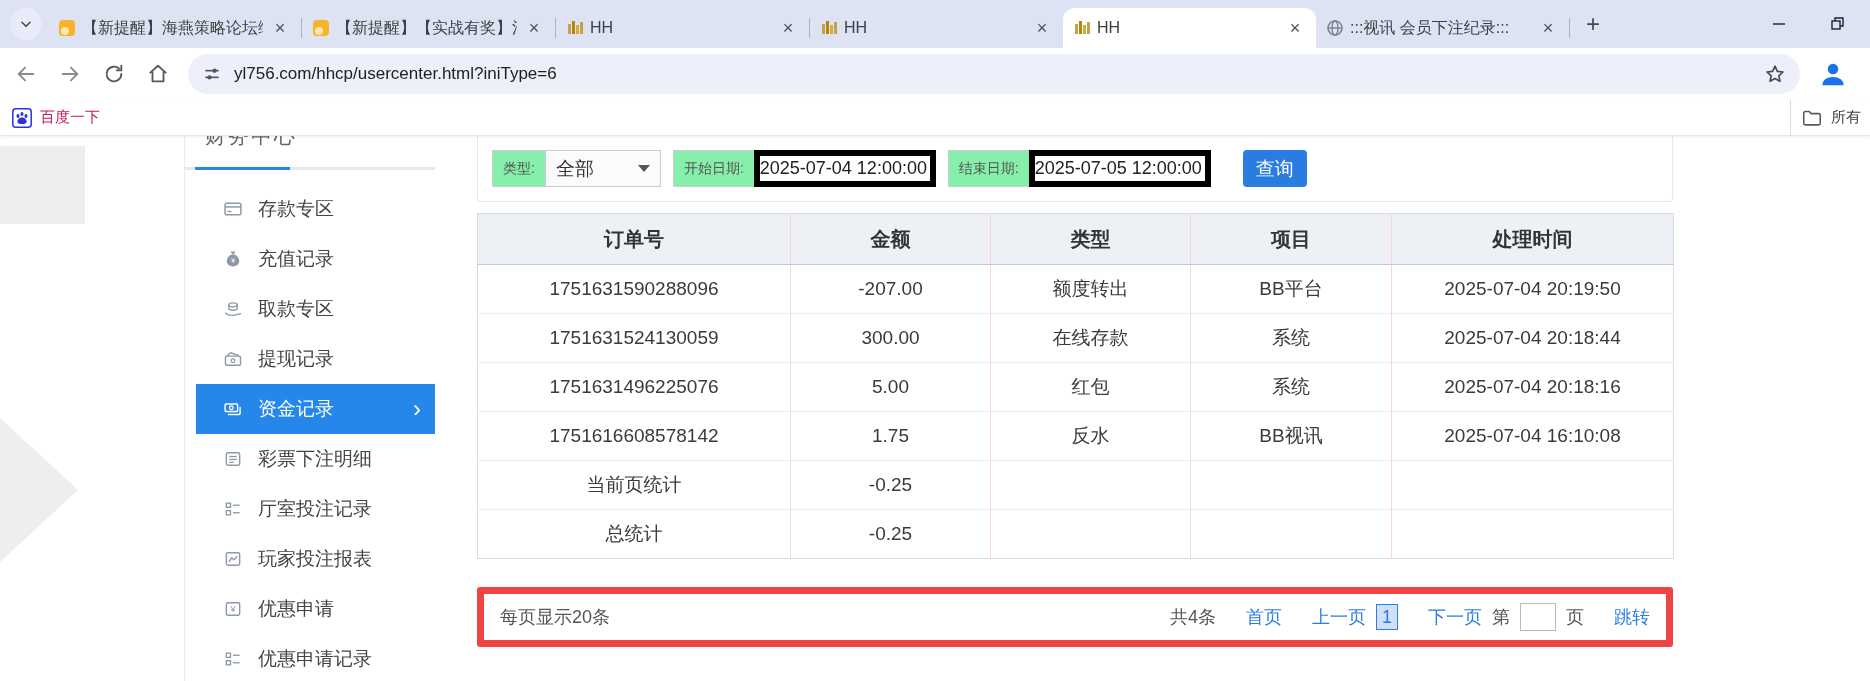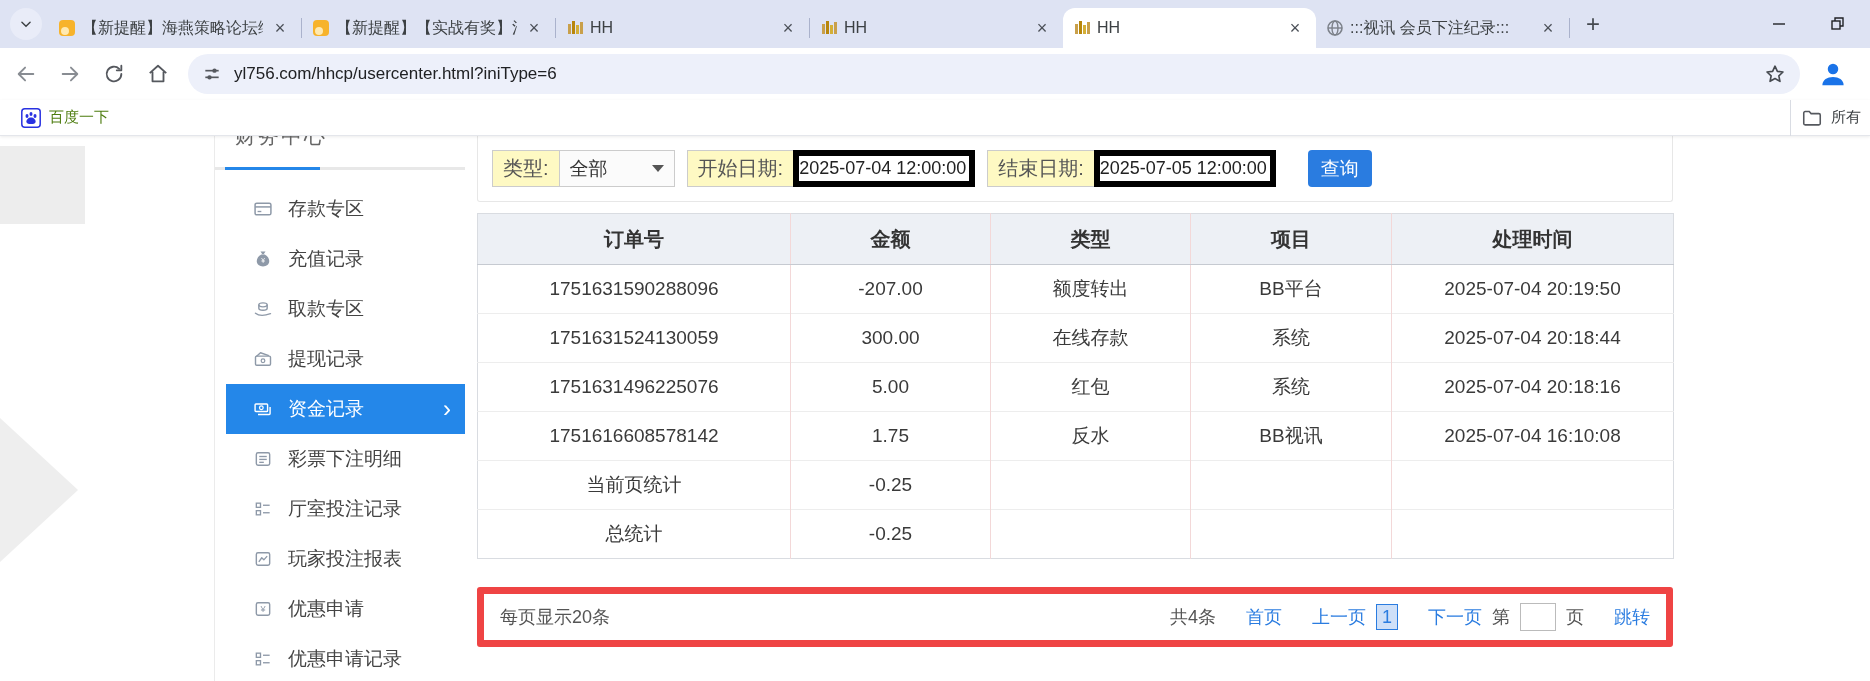--- a/index.html
+++ b/index.html
@@ -34,57 +34,57 @@
   .omnibox { height:40px; width:1612px; margin-left:12px; background:#edf0fa;
     border-radius:20px; display:flex; align-items:center; padding:0 14px; }
   .omnibox .url { flex:1; font-size:17px; color:#202124; margin-left:12px; }
   .avatar { margin-left:16px; width:34px; height:34px; display:flex;
     align-items:center; justify-content:center; }
 
   
   .bookmarks { position:absolute; left:0; top:100px; width:1870px; height:36px;
     background:#fff; display:flex; align-items:center;
     border-bottom:1px solid #e4e6eb; box-shadow:0 1px 3px rgba(0,0,0,.08); z-index:5; }
-  .bookmark { display:flex; align-items:center; gap:8px; margin-left:21px;
-    font-size:15px; color:#4d7c0f; }
+  .bookmark { display:flex; align-items:center; gap:8px; margin-left:12px;
+    font-size:15px; color:#be185d; }
   .bm-right { position:absolute; right:0; display:flex; align-items:center; gap:8px;
     height:36px; padding-left:10px; border-left:1px solid #d9dce3; width:80px;
     overflow:hidden; font-size:15px; color:#3c4043; }
 
   
   .page { position:absolute; left:0; top:136px; width:1870px; height:545px;
     background:#fff; overflow:hidden; }
   .deco-block { position:absolute; left:0; top:10px; width:85px; height:78px; background:#ededed; }
   .deco-tri { position:absolute; left:0; top:282px; width:0; height:0;
     border-top:72px solid transparent; border-bottom:72px solid transparent;
     border-left:78px solid #eeeeee; }
 
   
-  .sidebar { position:absolute; left:214px; top:0; width:251px; height:545px;
+  .sidebar { position:absolute; left:184px; top:0; width:251px; height:545px;
     border-left:1px solid #ebebeb; }
   .sb-titlewrap { height:20px; overflow:hidden; margin-left:20px; }
   .sb-title { display:block; font-size:21px; color:#666; margin-top:-14px; letter-spacing:2px; }
   .sb-tabline { position:relative; height:3px; background:#e8e8e8; margin-top:11px; }
   .sb-tabline .blue { position:absolute; left:10px; top:0; width:95px; height:3px; background:#2487e9; }
   .sb-items { margin-top:14px; }
   .sb-item { height:50px; margin-left:11px; display:flex; align-items:center;
     color:#444; font-size:19px; cursor:pointer; }
   .sb-item .ic { width:22px; height:22px; margin:0 14px 0 26px; color:#8e99a8;
     display:flex; align-items:center; justify-content:center; }
   .sb-item.active { background:#2487e9; color:#fff; position:relative; }
   .sb-item.active .ic { color:#fff; }
   .sb-item.active .chev { position:absolute; right:14px; font-size:24px; color:#fff; }
 
   
   .main { position:absolute; left:477px; top:0; width:1196px; }
   .filterbox { position:relative; height:66px; border:1px solid #e7e7e7; border-top:none;
     border-radius:0 0 3px 3px; display:flex; align-items:center; padding-left:14px; }
   .fgroup { display:flex; align-items:stretch; height:37px; margin-right:12px; }
-  .flabel { display:flex; align-items:center; padding:12px 10px; background:#fef9c3;
-    border:1px solid #ccc; border-right:none; color:#555; font-size:20px; }
+  .flabel { display:flex; align-items:center; padding:12px 10px; background:#86efac;
+    border:1px solid #ccc; border-right:none; color:#555; font-size:14px; }
   .fselect { display:flex; align-items:center; width:116px; justify-content:space-between;
     padding:0 10px; border:1px solid #ccc; background:#fbfbfb; font-size:19px; color:#333; }
   .caret { width:0; height:0; border-left:6px solid transparent; border-right:6px solid transparent;
     border-top:7px solid #555; }
   .finput { width:182px; border:6px solid #000000; background:#fff; font-size:18px;
     color:#222; text-align:left; font-family:"Liberation Sans","DejaVu Sans",sans-serif; }
   .btn-query { width:64px; height:37px; background:#2a7ce0; color:#fff; border:none;
     border-radius:4px; font-size:19px; margin-left:20px; cursor:pointer; }
 
   table.records { border-collapse:collapse; width:1196px; margin-top:11px;

